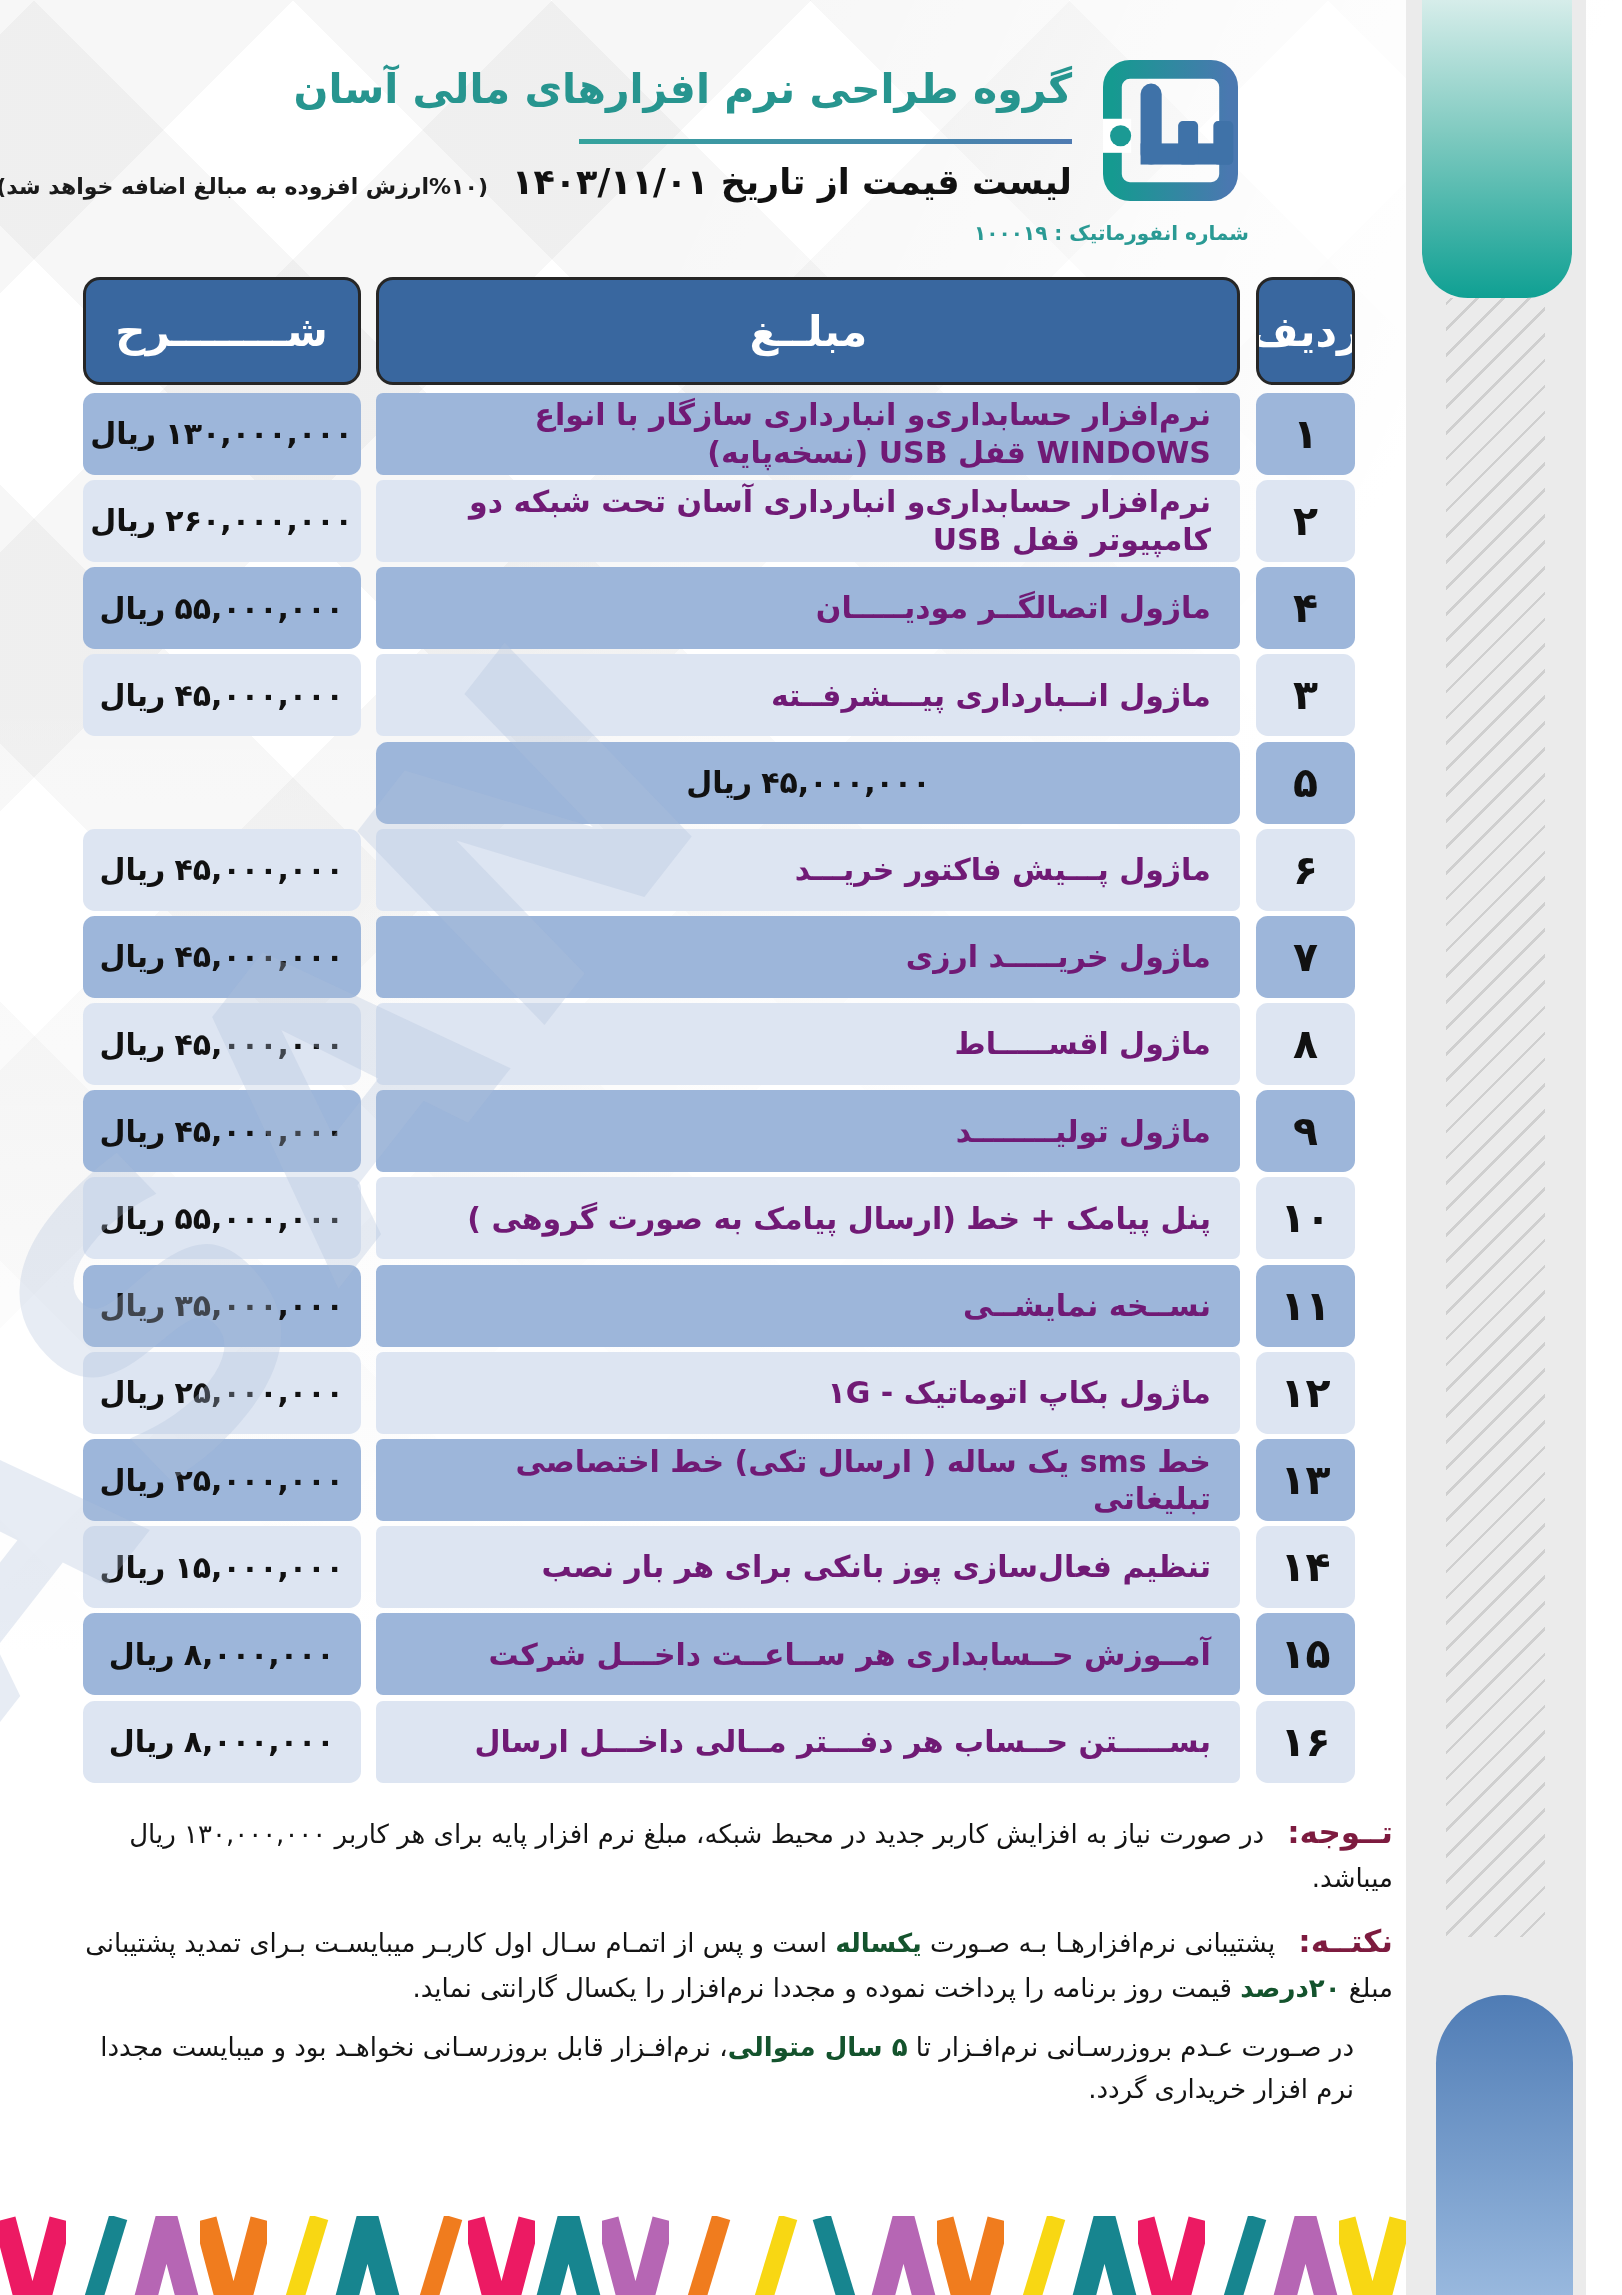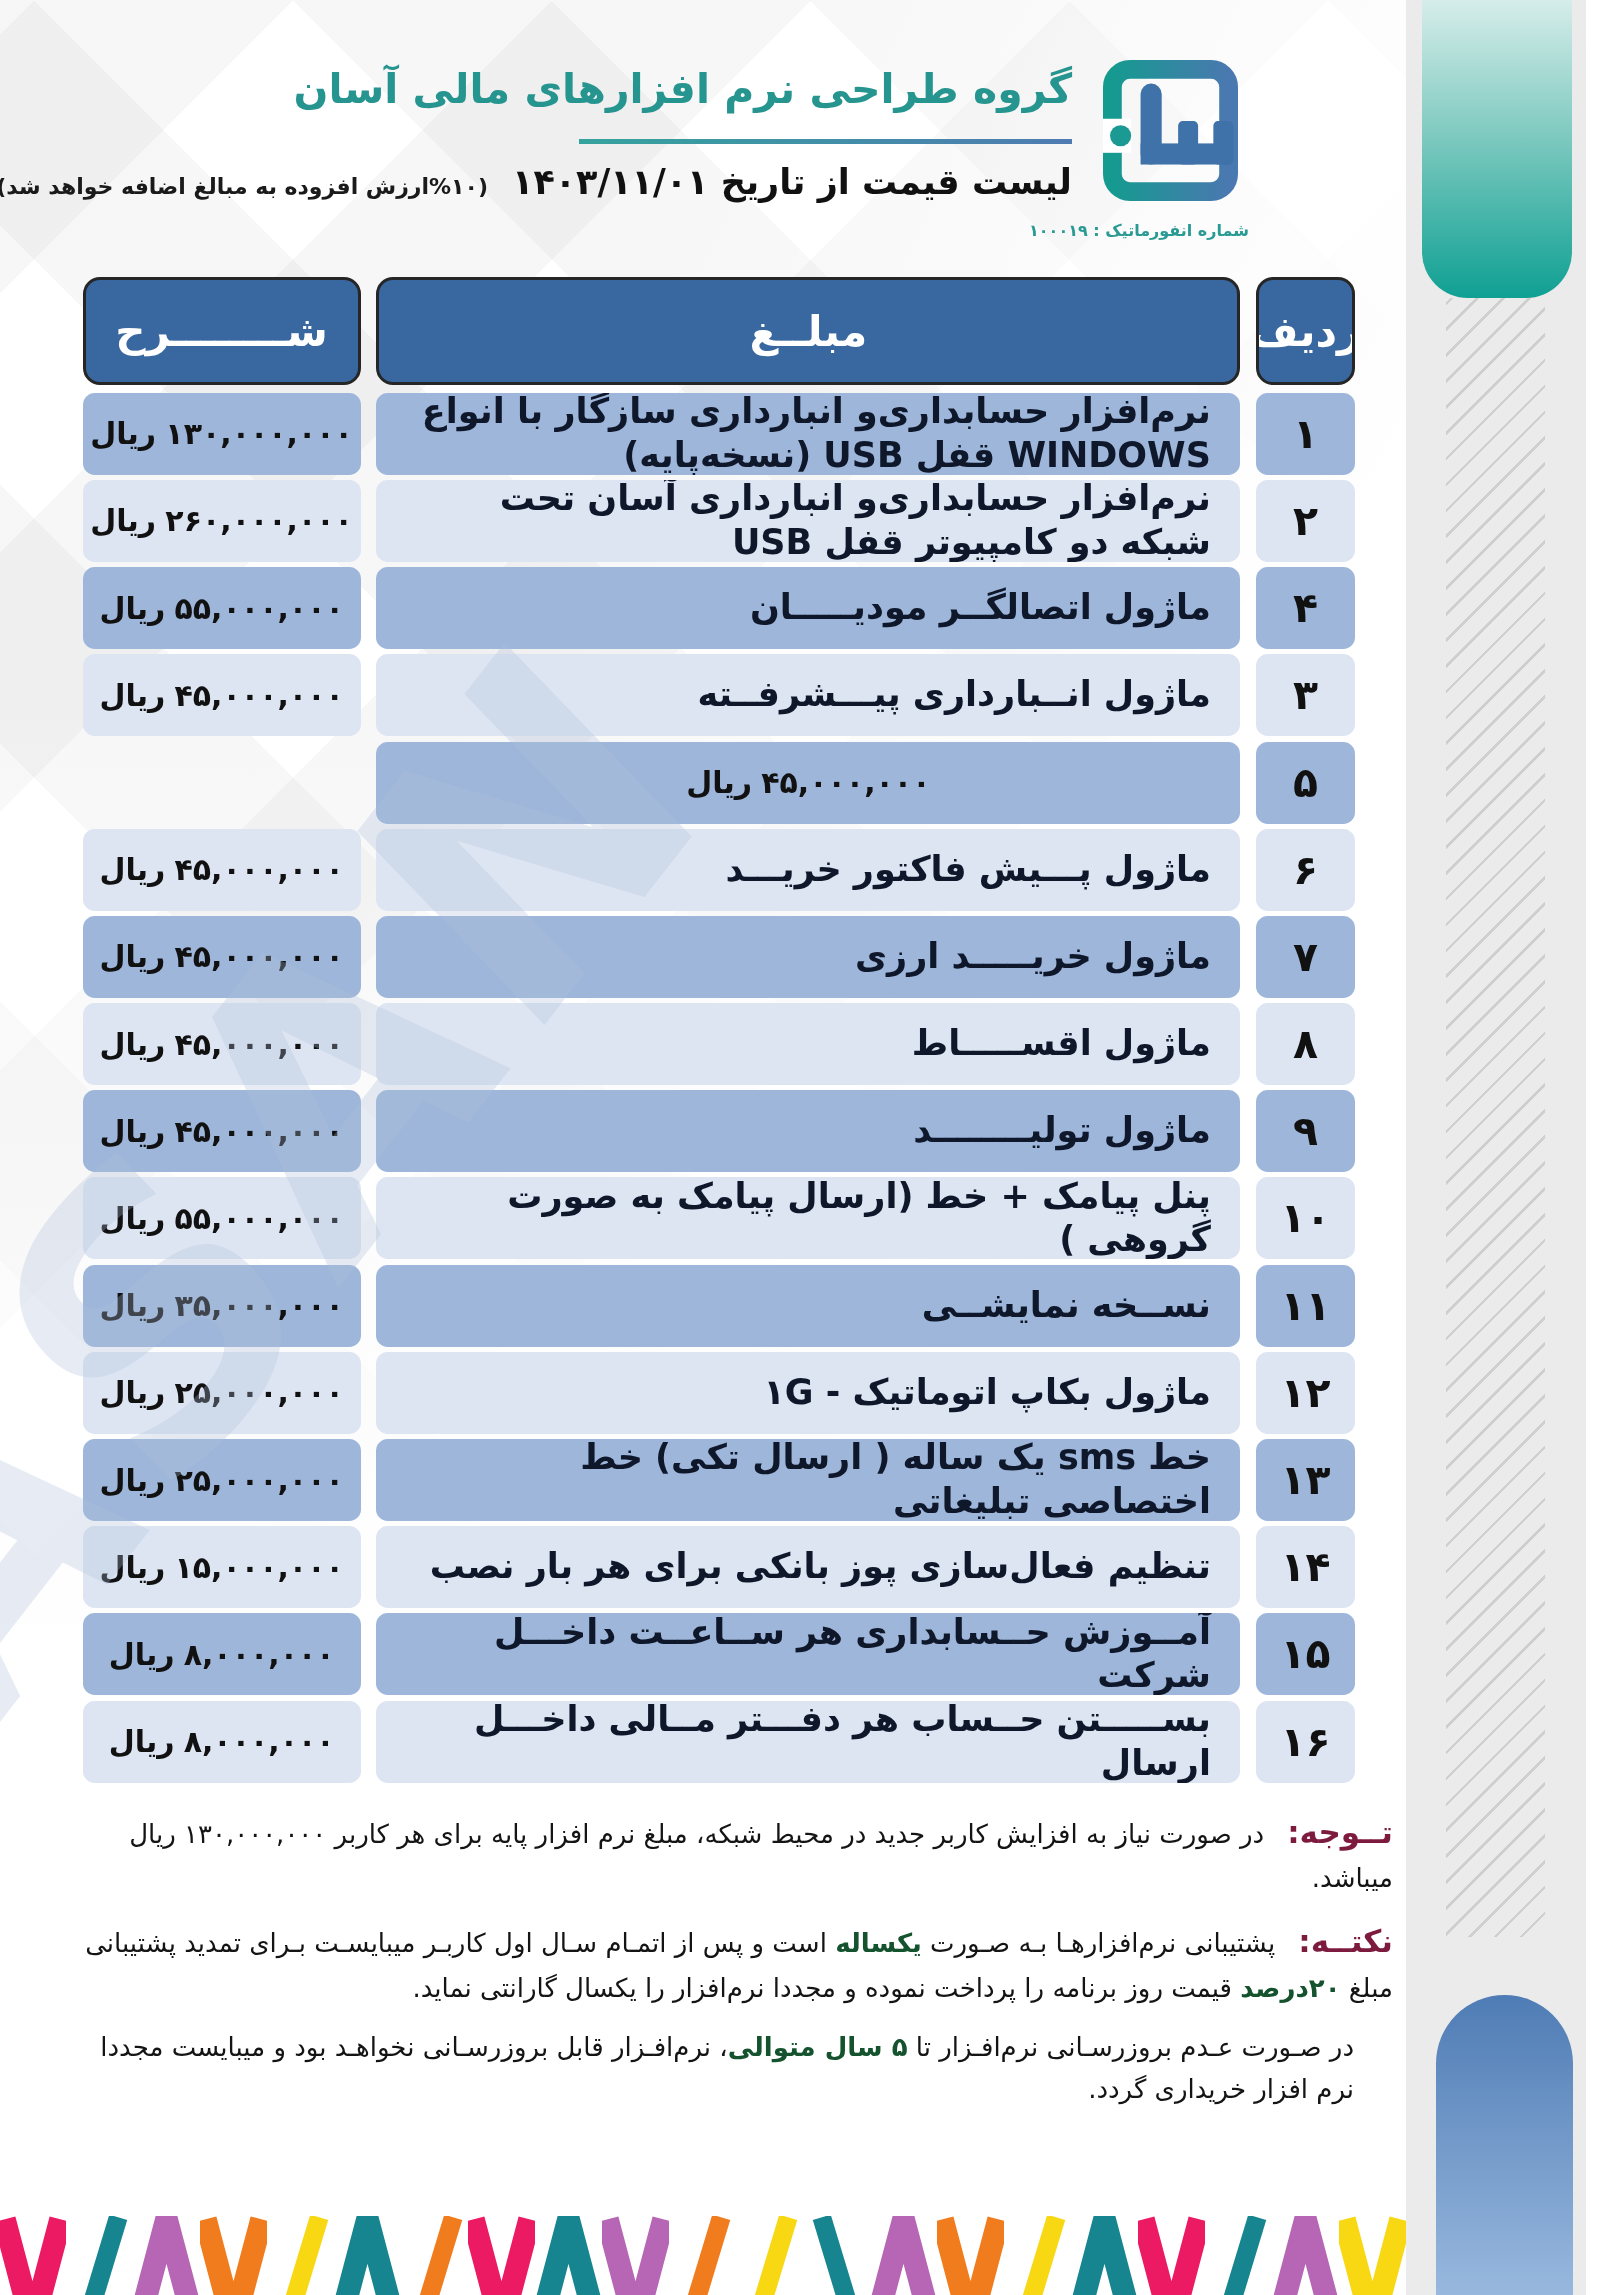--- a/index.html
+++ b/index.html
@@ -39,39 +39,39 @@
   
   .brand-title{position:absolute;top:65px;right:550px;z-index:6;
     font-size:41px;font-weight:bold;color:var(--teal);white-space:nowrap;}
   .divider{position:absolute;top:139px;right:550px;width:493px;height:4.6px;z-index:6;
     background:linear-gradient(90deg,#35a39d 0%,#4f7bb2 100%);}
   .subtitle{position:absolute;top:162px;right:550px;z-index:6;white-space:nowrap;
     font-size:35px;font-weight:bold;color:#111;}
   .subtitle .vat{font-size:22px;font-weight:bold;color:#1a1a1a;margin-right:11.8px;}
   .logo{position:absolute;top:60px;right:384px;width:135px;height:141px;z-index:6;}
   .informatics{position:absolute;top:221px;right:373px;z-index:6;
-    font-size:16px;font-weight:bold;color:#2a9a94;white-space:nowrap;}
+    font-size:20px;font-weight:bold;color:#2a9a94;white-space:nowrap;}
 
   
   .watermark{position:absolute;top:968px;right:753px;z-index:7;pointer-events:none;
     font-size:366px;font-weight:bold;letter-spacing:19.6px;color:rgba(175,192,218,0.30);
     transform:rotate(-52deg) skewX(-8deg);transform-origin:center;}
 
   
   .price-table{position:absolute;top:277px;right:267px;width:1272px;z-index:6;
     display:flex;flex-direction:column;gap:5.2px;direction:rtl;}
   .trow{display:grid;grid-template-columns:99px 864px 278px;column-gap:15.7px;height:82px;}
   .trow.head{height:108px;margin-bottom:2.6px;}
   .cell{border-radius:11.8px;display:flex;align-items:center;overflow:hidden;}
   .head .cell{background:var(--head-blue);border:3.3px solid #262626;border-radius:17px;
     color:#ffffff;font-size:42px;font-weight:bold;justify-content:center;}
   .med .cell{background:var(--row-med);}
   .light .cell{background:var(--row-light);}
   .cell.no{justify-content:center;font-size:41px;font-weight:bold;color:#111;}
-  .cell.desc{padding:0 29.4px;font-size:35px;font-weight:bold;color:#0f172a;justify-content:flex-start;line-height:1.25;}
+  .cell.desc{padding:0 29.4px;font-size:30px;font-weight:bold;color:#701a75;justify-content:flex-start;line-height:1.25;border-radius:7px;}
   .cell.amount{justify-content:center;font-size:30px;font-weight:bold;color:#111;gap:9.2px;flex-wrap:wrap;align-content:center;}
 
   
   .notes{position:absolute;top:1807px;right:229px;width:1310px;z-index:6;
     font-size:26px;line-height:1.62;color:var(--ink);}
   .note{margin-bottom:17px;}
   .note-label{color:var(--note-label);font-weight:bold;font-size:31px;margin-left:23px;}
   .note .b{font-weight:bold;color:#14532d;}
   .note.cont{padding-right:39px;}
 

